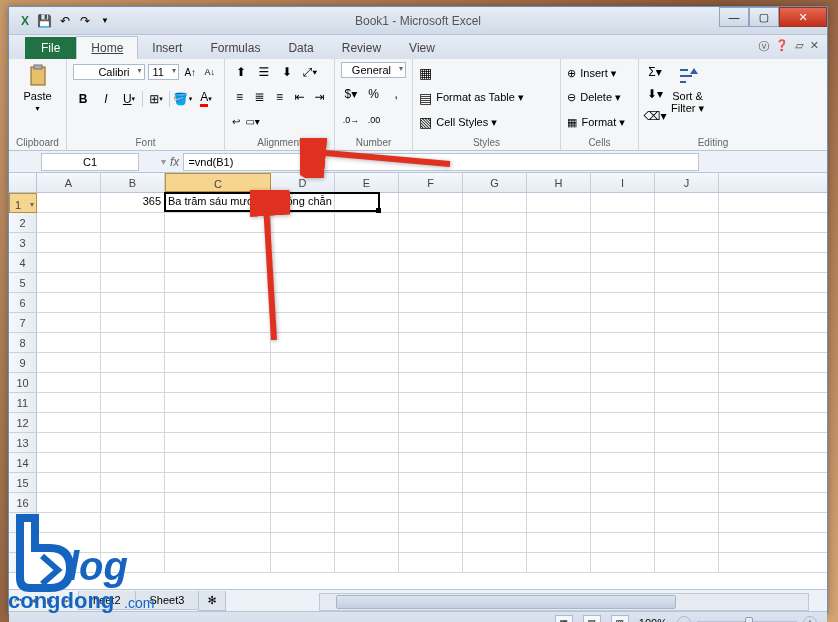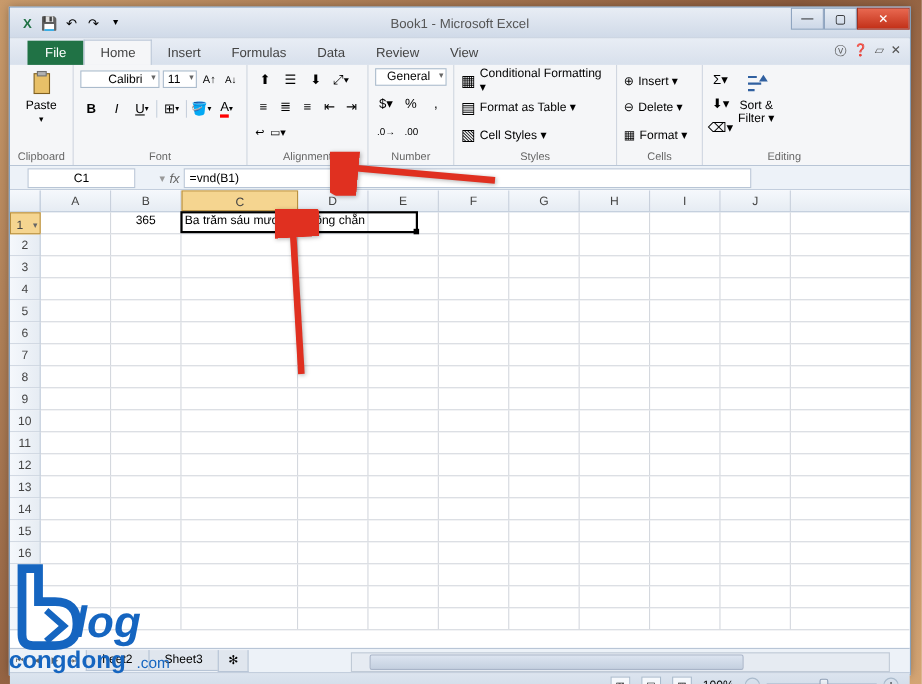--- a/index.html
+++ b/index.html
@@ -8,52 +8,52 @@
 .titlebar { height: 28px; background: linear-gradient(#e8edf5, #d0dae8); display: flex; align-items: center; position: relative; border-bottom: 1px solid #b8c5d6; }
 .qat { display: flex; gap: 4px; padding-left: 8px; align-items: center; }
 .qat-icon { width: 16px; height: 16px; font-size: 12px; display: flex; align-items: center; justify-content: center; cursor: pointer; }
 .title { position: absolute; left: 50%; transform: translateX(-50%); font-size: 12px; color: #555; }
 .winbtns { position: absolute; right: 0; top: 0; display: flex; }
 .winbtn { width: 30px; height: 20px; display: flex; align-items: center; justify-content: center; font-size: 11px; border: 1px solid #8fa5c0; background: linear-gradient(#e8eef5,#cdd8e8); cursor: pointer; }
 .winbtn.close { background: linear-gradient(#e86850,#c23018); color: #fff; width: 48px; border-color: #a03020; }
 .tabs { height: 24px; background: linear-gradient(#e8edf5,#d8e0ec); display: flex; align-items: flex-end; padding-left: 12px; position: relative; }
 .tab-file { background: #207245; color: #fff; padding: 4px 16px; font-size: 12px; margin-left: 4px; cursor: pointer; }
 .tab { padding: 4px 14px; font-size: 12px; color: #444; cursor: pointer; background: transparent; }
-.tab.active { background: #f5f6f8; border: 1px solid #b8c5d6; border-bottom: none; }
+.tab.active { background: #f5f6f8; border: 1px solid #b8c5d6; border-bottom: none; text-decoration: underline; }
 .tab-help { position: absolute; right: 8px; top: 4px; display: flex; gap: 6px; font-size: 11px; color: #555; }
 .tab-help span { cursor: pointer; }
 .ribbon { height: 92px; background: #f5f6f8; border-bottom: 1px solid #b8c5d6; display: flex; }
 .group { border-right: 1px solid #d0d6e0; padding: 3px 6px 1px 6px; display: flex; flex-direction: column; justify-content: space-between; font-size: 11px; }
 .group-label { text-align: center; color: #666; font-size: 10px; padding: 1px 0; position: relative; }
 .btn-big { display: flex; flex-direction: column; align-items: center; gap: 2px; cursor: pointer; padding: 2px; }
 .btn-big svg, .btn-big .icon { width: 24px; height: 24px; }
 .btn-big span { font-size: 11px; }
 .row { display: flex; gap: 3px; align-items: center; }
 .sel { border: 1px solid #abc; background: #fff; font-size: 11px; padding: 1px 14px 1px 4px; position: relative; cursor: pointer; text-align: right; }
 .sel::after { content: '▾'; position: absolute; right: 2px; font-size: 8px; color: #666; }
 .ibtn { width: 20px; height: 20px; display: flex; align-items: center; justify-content: center; font-size: 12px; cursor: pointer; border: 1px solid transparent; }
 .namebox-row { height: 22px; background: #edf2f8; border-bottom: 1px solid #b8c5d6; display: flex; align-items: center; }
-.namebox { width: 98px; border: 1px solid #b8c5d6; background: #fff; font-size: 11px; padding: 2px 4px; margin-left: 16px; text-align: center; }
+.namebox { width: 98px; border: 1px solid #b8c5d6; background: #fff; font-size: 11px; padding: 2px 4px; margin-left: 32px; text-align: center; }
 .fx-area { display: flex; align-items: center; margin-left: 22px; gap: 4px; }
 .fx-lbl { font-style: italic; font-size: 12px; color: #666; }
 .formula-bar { border: 1px solid #b8c5d6; background: #fff; font-size: 11px; padding: 2px 4px; width: 516px; height: 18px; }
 .sheet { position: relative; height: 416px; overflow: hidden; background: #fff; }
 .colheads { display: flex; height: 20px; background: linear-gradient(#f5f8fc,#e6ecf3); border-bottom: 1px solid #b8c5d6; }
 .corner { width: 28px; border-right: 1px solid #b8c5d6; background: linear-gradient(#f5f8fc,#e6ecf3); }
 .colhead { width: 64px; border-right: 1px solid #c8d0dc; text-align: center; font-size: 11px; color: #444; line-height: 20px; position: relative; }
 .colhead.sel { background: #f5d590; border-color: #b89040; padding: 0; }
 .colhead.sel::after { content: none; }
 .gridbody { display: flex; }
 .rowheads { width: 28px; }
 .rowhead { height: 20px; border-bottom: 1px solid #c8d0dc; border-right: 1px solid #b8c5d6; text-align: center; font-size: 11px; color: #444; line-height: 20px; background: linear-gradient(90deg,#f5f8fc,#e6ecf3); }
 .rowhead.sel { background: #f5d590; border-color: #b89040; }
 .cells { position: relative; flex: 1; }
 .cellrow { display: flex; height: 20px; border-bottom: 1px solid #d4d8de; }
 .cell { width: 64px; border-right: 1px solid #d4d8de; font-size: 11px; padding: 2px 3px; white-space: nowrap; overflow: visible; }
-.cell.num { text-align: center; }
+.cell.num { text-align: right; }
 .cell.c { width: 106px; }
 .active-cell { position: absolute; border: 2px solid #000; background: transparent; pointer-events: none; }
 .active-cell::after { content: ''; position: absolute; right: -3px; bottom: -3px; width: 5px; height: 5px; background: #000; }
 .sheettabs { height: 22px; background: #edf2f8; border-top: 1px solid #b8c5d6; display: flex; align-items: center; font-size: 11px; padding-left: 18px; gap: 0; position: relative; }
 .navbtns { display: flex; gap: 2px; position: absolute; left: 2px; }
 .navbtn { width: 14px; height: 16px; font-size: 8px; display: flex; align-items: center; justify-content: center; cursor: pointer; color: #666; }
 .stab { padding: 3px 14px; background: #fff; border: 1px solid #b8c5d6; border-top: none; cursor: pointer; margin-left: -1px; }
 .stab.inactive { background: #e0e6ee; }
 .statusbar { height: 22px; background: linear-gradient(#dce4ef,#cdd8e6); border-top: 1px solid #b8c5d6; display: flex; align-items: center; justify-content: flex-end; gap: 10px; padding: 0 10px; font-size: 11px; }
 .viewbtn { width: 18px; height: 16px; border: 1px solid #abc; background: #f5f8fc; cursor: pointer; font-size: 9px; display: flex; align-items: center; justify-content: center; }
@@ -179,21 +179,20 @@
       <div class="row">
         <div class="ibtn" style="font-size:9px">.0→</div>
         <div class="ibtn" style="font-size:9px">.00</div>
       </div>
       <div class="group-label">Number</div>
     </div>
 
     <div class="group" style="width:148px">
       <div class="row" style="height:22px">
           <span style="font-size:14px">▦</span>
-          <span class="ibtn" style="width:auto;font-size:11px">Conditional Formatting ▾</span>
         </div>
       <div class="row" style="height:22px">
           <span style="font-size:14px">▤</span>
           <span class="ibtn" style="width:auto;font-size:11px">Format as Table ▾</span>
         </div>
       <div class="row" style="height:22px">
           <span style="font-size:14px">▧</span>
           <span class="ibtn" style="width:auto;font-size:11px">Cell Styles ▾</span>
         </div>
       <div class="group-label">Styles</div>

